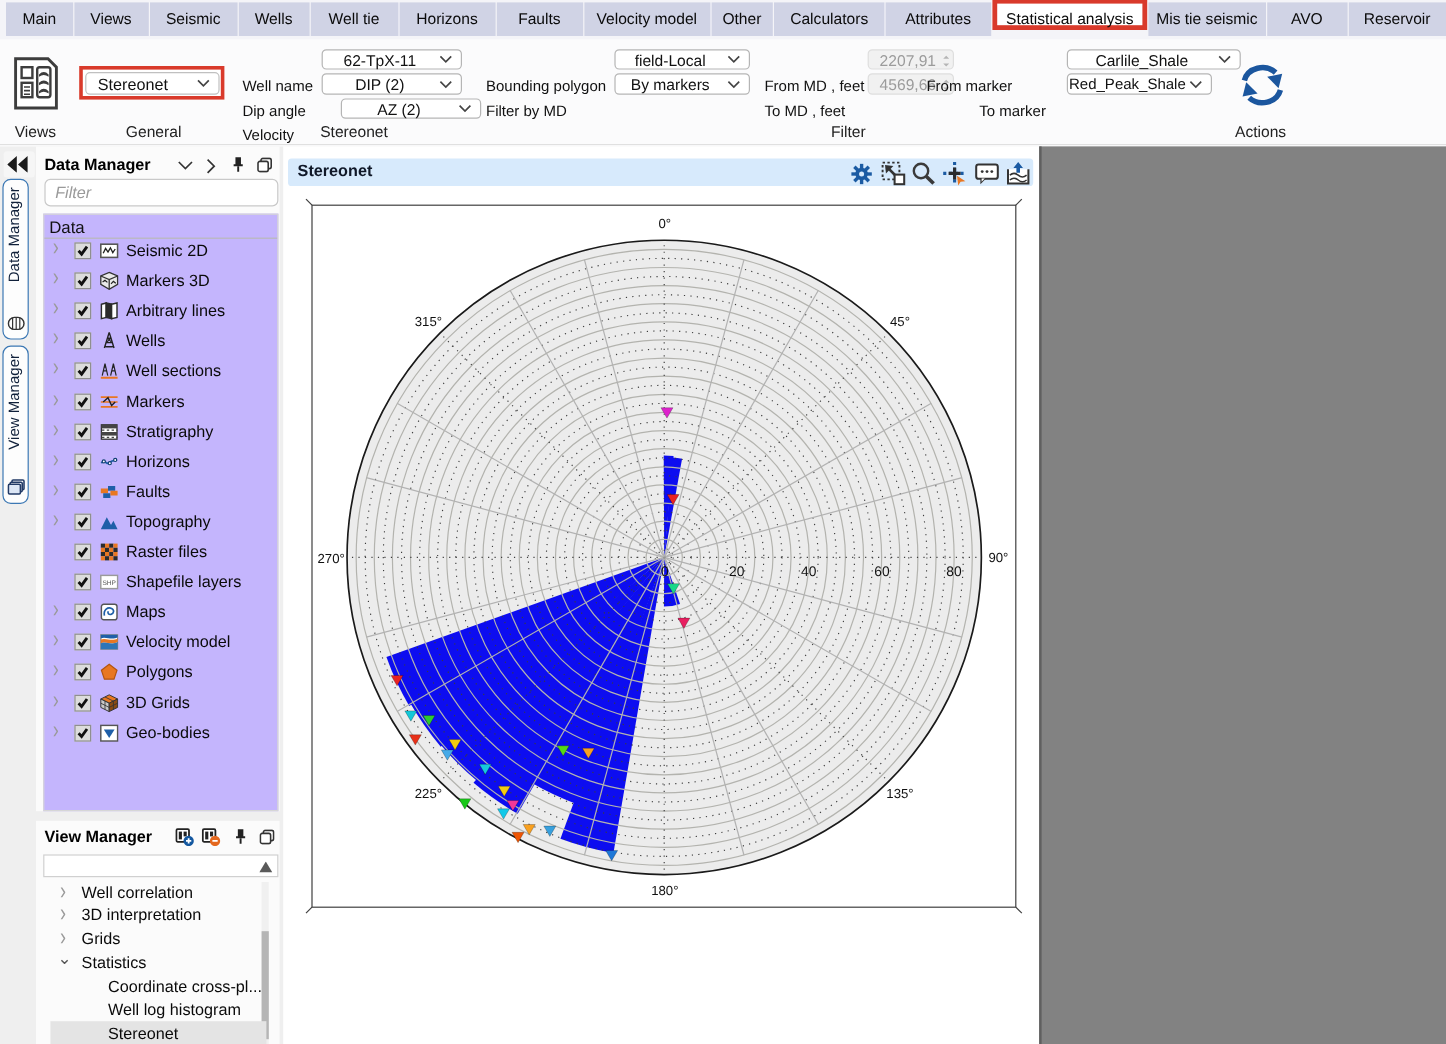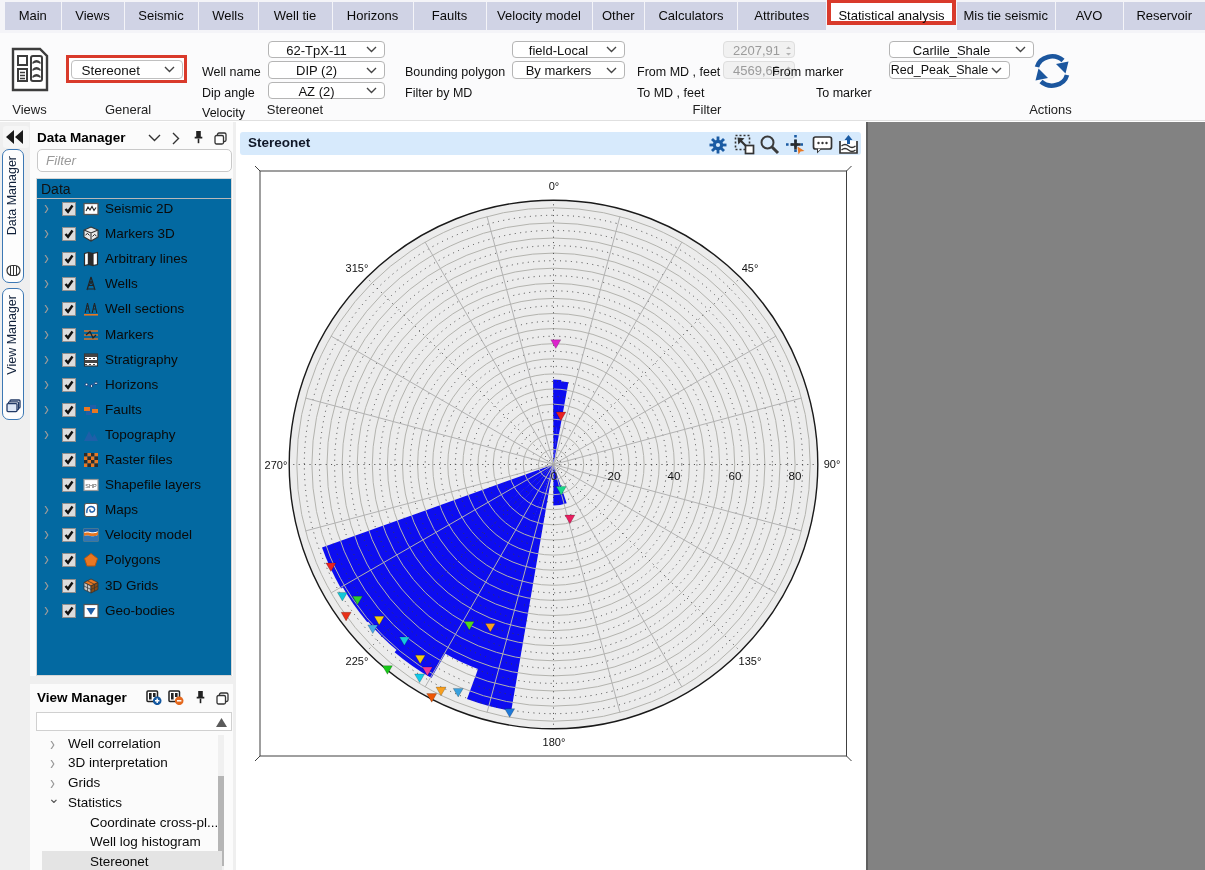--- a/index.html
+++ b/index.html
@@ -24,21 +24,21 @@
 .vtab { position:absolute; left:2px; width:22px; border:1.5px solid #3c78b4; border-radius:7px;
   background:#fdfdfd; }
 .vtext { position:absolute; left:2px; top:6px; width:15px; writing-mode:vertical-rl;
   transform:rotate(180deg); font-size:12.5px; color:#10203a; white-space:nowrap; }
 #dmpanel { position:absolute; left:30px; top:0; width:203px; height:554px; background:#fbfbfb; }
 #dmhead { position:absolute; left:7px; top:8px; font-size:13.5px; font-weight:bold; color:#000; }
 .hic { position:absolute; top:9px; color:#333; }
 #filterbox { position:absolute; left:7px; top:27px; width:195px; height:23px; border:1px solid #c9c9c9;
   border-radius:5px; background:#fff; }
 #filterbox span { position:absolute; left:8px; top:3px; font-style:italic; color:#9a9a9a; font-size:13.5px; }
-#databox { position:absolute; left:6px; top:56px; width:196px; height:498px; background:#0369a1;
+#databox { position:absolute; left:6px; top:56px; width:196px; height:498px; background:#c4b5fd;
   border:1px solid #d6d6d6; }
 #datahead { position:absolute; left:4px; top:2px; font-size:14px; color:#111; }
 #databox .hline { position:absolute; left:0; top:19px; width:100%; height:1px; background:#b9b9b9; }
 .trow { position:absolute; left:0; width:196px; height:25px; font-size:13.5px; color:#0a0a0a; }
 .exp { position:absolute; left:8px; top:1px; width:12px; color:#9a9a9a; font-size:15px;
   transform:scaleY(1.4); }
 .cb { position:absolute; left:26px; top:5px; width:14px; height:14px; background:#dcdcdc;
   border:1px solid #8f8f8f; }
 .cb svg { position:absolute; left:1px; top:1px; }
 .ticon { position:absolute; left:47px; top:4px; }
@@ -95,21 +95,21 @@
       </svg></div>
 <div class="rlab" style="left:202px;top:9px">Well name</div>
 <div class="rlab" style="left:202px;top:29.5px">Dip angle</div>
 <div class="rlab" style="left:202px;top:49.5px">Velocity</div>
 <div class="dd" style="left:268px;top:7.5px;width:117px;height:17.5px;line-height:17.5px;font-size:13px">62-TpX-11<svg class="chev" width="11" height="7" viewBox="0 0 11 7">
         <path d="M1 1 L5.5 5.5 L10 1" fill="none" stroke="#444" stroke-width="1.4"></path>
       </svg></div>
 <div class="dd" style="left:268px;top:28px;width:117px;height:17.5px;line-height:17.5px;font-size:13px">DIP (2)<svg class="chev" width="11" height="7" viewBox="0 0 11 7">
         <path d="M1 1 L5.5 5.5 L10 1" fill="none" stroke="#444" stroke-width="1.4"></path>
       </svg></div>
-<div class="dd" style="left:268px;top:48.5px;width:117px;height:17.5px;line-height:17.5px;font-size:13px">AZ (2)<svg class="chev" width="11" height="7" viewBox="0 0 11 7">
+<div class="dd" style="left:284px;top:48.5px;width:117px;height:17.5px;line-height:17.5px;font-size:13px">AZ (2)<svg class="chev" width="11" height="7" viewBox="0 0 11 7">
         <path d="M1 1 L5.5 5.5 L10 1" fill="none" stroke="#444" stroke-width="1.4"></path>
       </svg></div>
 <div class="rlab" style="left:405px;top:9px">Bounding polygon</div>
 <div class="rlab" style="left:405px;top:29.5px">Filter by MD</div>
 <div class="dd" style="left:512px;top:7.5px;width:113px;height:17.5px;line-height:17.5px;font-size:13px">field-Local<svg class="chev" width="11" height="7" viewBox="0 0 11 7">
         <path d="M1 1 L5.5 5.5 L10 1" fill="none" stroke="#444" stroke-width="1.4"></path>
       </svg></div>
 <div class="dd" style="left:512px;top:28px;width:113px;height:17.5px;line-height:17.5px;font-size:13px">By markers<svg class="chev" width="11" height="7" viewBox="0 0 11 7">
         <path d="M1 1 L5.5 5.5 L10 1" fill="none" stroke="#444" stroke-width="1.4"></path>
       </svg></div>

